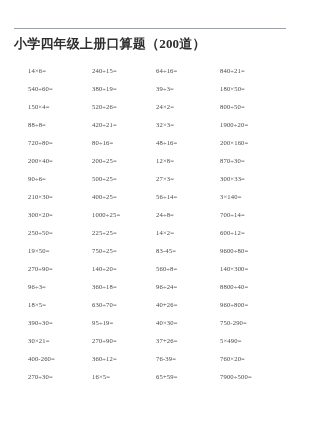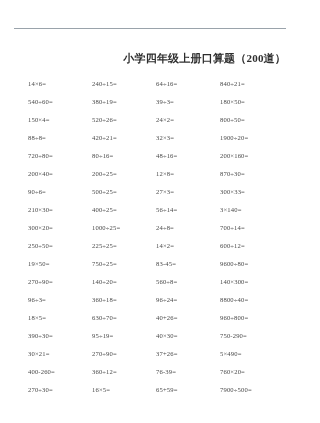--- a/index.html
+++ b/index.html
@@ -21,25 +21,25 @@
     box-sizing: border-box;
     padding: 0 14px;
   }
   .top-rule {
     margin-top: 28px;
     height: 0;
     border-top: 1px solid #9aa3ab;
     width: 100%;
   }
   .doc-title {
-    text-align: right;
-    font-size: 11px;
+    text-align: left;
+    font-size: 13px;
     font-weight: bold;
     letter-spacing: 0.2px;
-    margin-top: 22px;
+    margin-top: 6px;
     color: #2e2e2e;
     font-family: "Liberation Serif", "DejaVu Serif", serif;
     white-space: nowrap;
   }
   .problem-grid {
     margin-top: 9px;
     display: grid;
     grid-template-columns: repeat(4, 1fr);
     row-gap: 0px;
     column-gap: 0px;

